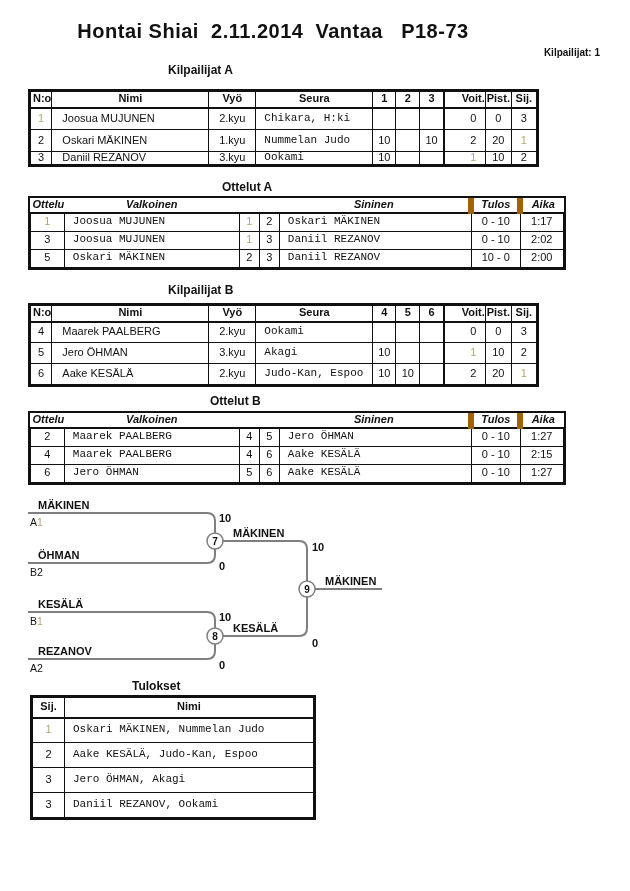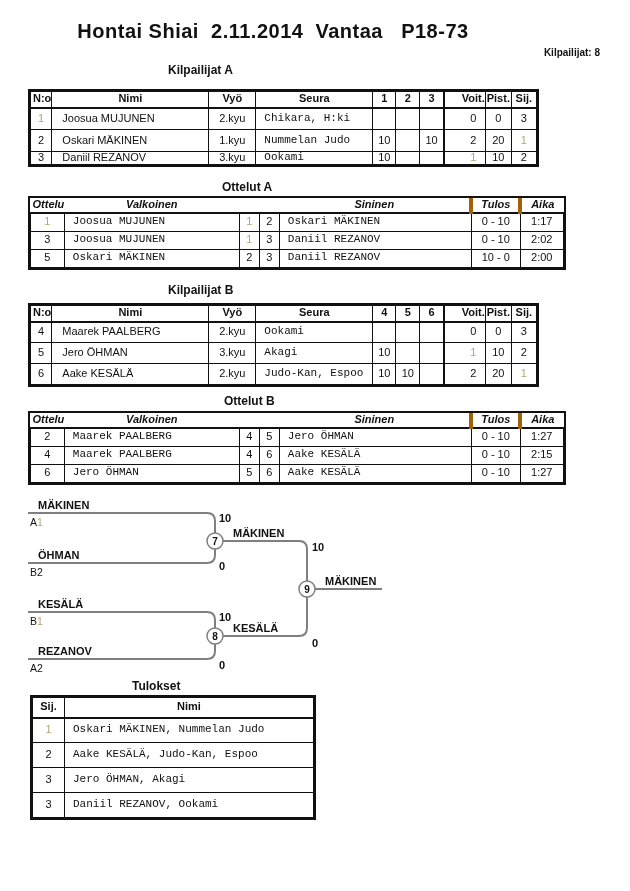--- a/index.html
+++ b/index.html
@@ -17,34 +17,34 @@
   .sec-title{font-size:12px;font-weight:bold;white-space:pre;}
   .tbl-wrap{position:absolute;border:2px solid #111;background:#fff;overflow:hidden;}
   table{border-collapse:collapse;table-layout:fixed;}
   th,td{
     font-size:11px;padding:0;overflow:hidden;white-space:nowrap;
     line-height:1.05;
   }
   th{font-weight:bold;border:1px solid #111;border-bottom:2px solid #111;}
   td{border:1px solid #111;}
   table.match th{border-left:none;border-right:none;border-top:none;border-bottom:2px solid #111;font-style:italic;}
-  table.match th.hl{border-left:4px solid #a16207;margin-left:24px;}
+  table.match th.hl{border-left:6px solid #a16207;margin-left:24px;}
   .thickL{border-left:2px solid #111 !important;padding-left:17px;}
   .al{text-align:left;padding-left:8px;font-family:Liberation Mono, monospace;}
   .aln{text-align:left;padding-left:10px;}
   .ac{text-align:center;}
   .hleft{text-align:left;padding-left:2px;}
   .dim{color:#b3a76f;}
   svg text{font-family:"Liberation Sans",sans-serif;}
 </style>
 </head>
 <body>
 
 <div class="abs page-title">Hontai Shiai  2.11.2014  Vantaa   P18-73</div>
-<div class="abs comp-count">Kilpailijat: 8</div>
+<div class="abs comp-count">Kilpailijat: 1</div>
 
 <div class="abs sec-title" style="left:168px;top:63px">Kilpailijat A</div>
 <div class="tbl-wrap" id="t-pool-a" style="left:28px;top:89px">
     <table class="pool">
       <colgroup>
         <col style="width: 18px;">
         <col style="width: 157px;">
         <col style="width: 47px;">
         <col style="width: 117px;">
         <col style="width: 23px;">
@@ -227,21 +227,21 @@
           <td class="ac">10</td>
           <td class="ac"></td>
           <td class="ac thickL">2</td>
           <td class="ac">20</td>
           <td class="ac dim">1</td>
         </tr>
       </tbody>
     </table>
   </div>
 
-<div class="abs sec-title" style="left:224px;top:394px">Ottelut B</div>
+<div class="abs sec-title" style="left:210px;top:394px">Ottelut B</div>
 <div class="tbl-wrap" id="t-match-b" style="left:28px;top:411px">
     <table class="match">
       <colgroup>
         <col style="width: 29px;">
         <col style="width: 175px;">
         <col style="width: 20px;">
         <col style="width: 20px;">
         <col style="width: 192px;">
         <col style="width: 49px;">
         <col style="width: 43px;">

